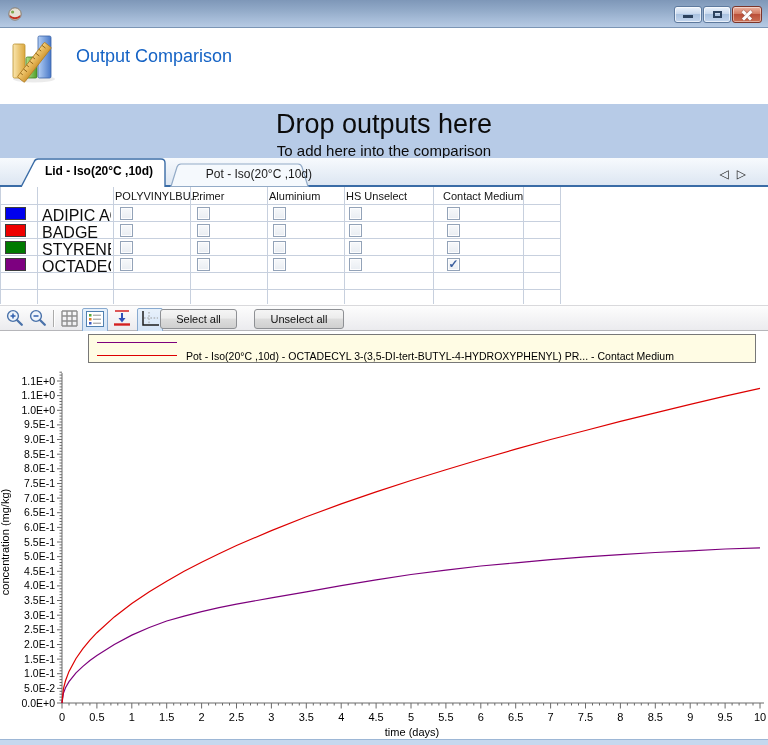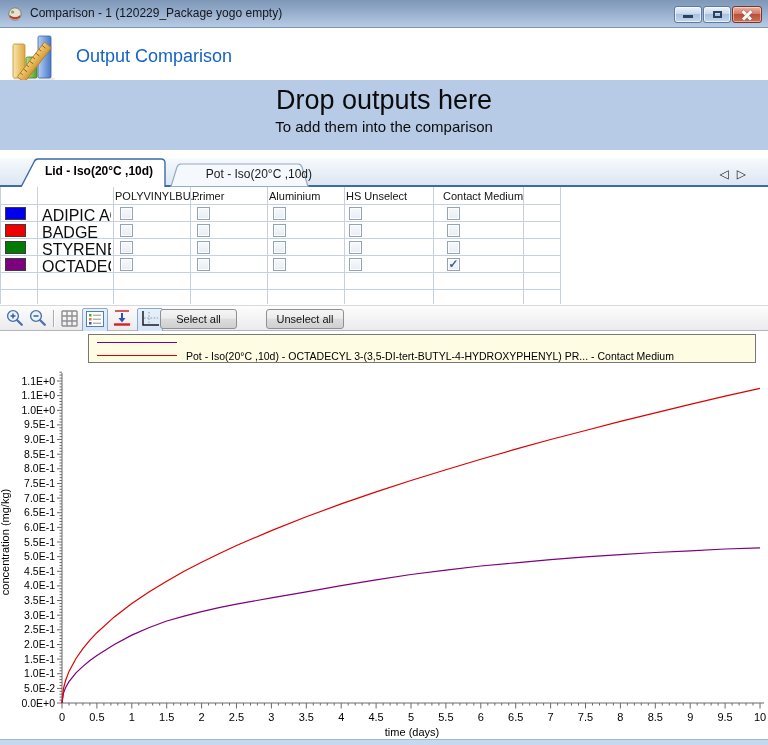--- a/index.html
+++ b/index.html
@@ -27,21 +27,21 @@
   .glyph-x-a,.glyph-x-b { position:absolute; left:8px; top:7px; width:12px; height:2.5px; background:#fff;
     box-shadow:0 0 1px #5d241c; }
   .glyph-x-a { transform:rotate(45deg); } .glyph-x-b { transform:rotate(-45deg); }
 
   
   .headerband { position:absolute; left:0; top:28px; width:768px; height:60px; background:#fff; }
   .headerband .bigicon { position:absolute; left:9px; top:4px; }
   .pagetitle { position:absolute; left:76px; top:18px; font-size:18px; color:#1563c5; }
 
   
-  .dropzone { position:absolute; left:0; top:80px; width:768px; height:70px; background:#b7cbe7; text-align:center; }
+  .dropzone { position:absolute; left:0; top:104px; width:768px; height:70px; background:#b7cbe7; text-align:center; }
   .dz-title { padding-top:5px; font-size:27px; color:#0b0b0b; }
   .dz-sub { font-size:15px; color:#0b0b0b; margin-top:2px; }
 
   
   .tabstrip { position:absolute; left:0; top:158px; width:768px; height:29px;
     background:linear-gradient(180deg,#f7fafd 0%,#e3ebf5 70%,#dbe5f1 100%); }
   .tab-underline { position:absolute; left:0; bottom:0; width:768px; height:2px; background:#3a6ca6; z-index:1; }
   .tab { position:absolute; z-index:2; }
   .tab.active { left:20px; top:0; width:148px; height:29px; z-index:3; }
   .tab.inactive { left:170px; top:5px; width:142px; height:24px; }
@@ -93,21 +93,20 @@
 <body>
 
 <div class="window">
 
   <div class="titlebar">
     <svg class="appicon" width="16" height="16" viewBox="0 0 16 16">
       <circle cx="8" cy="8" r="6.2" fill="#e6e1d6" stroke="#877c6e" stroke-width="1"></circle>
       <path d="M2.6,9 Q8,13.6 13.4,9 L13.1,11.3 Q8,15.2 2.9,11.3 Z" fill="#c23222"></path>
       <circle cx="5.6" cy="6" r="1.6" fill="#7da84e"></circle>
     </svg>
-    <span class="title">Comparison - 1 (120229_Package yogo empty)</span>
     <div class="wbtn min">
         <span class="glyph-min"></span>
       </div>
     <div class="wbtn max">
         <span class="glyph-restore"></span>
       </div>
     <div class="wbtn close">
         <span class="glyph-x-a"></span>
         <span class="glyph-x-b"></span>
       </div>
@@ -140,21 +139,21 @@
       <g transform="rotate(-52 25 30)">
         <rect x="3" y="26" width="44" height="9" rx="1" fill="url(#gr)" stroke="#b3812a" stroke-width="0.9"></rect>
         <path d="M8,26 v3 M13,26 v4.5 M18,26 v3 M23,26 v4.5 M28,26 v3 M33,26 v4.5 M38,26 v3 M43,26 v4.5" stroke="#8f6518" stroke-width="0.9" fill="none"></path>
       </g>
     </svg>
     <span class="pagetitle">Output Comparison</span>
   </div>
 
   <div class="dropzone">
     <div class="dz-title">Drop outputs here</div>
-    <div class="dz-sub">To add them into the comparison</div>
+    <div class="dz-sub">To add here into the comparison</div>
   </div>
 
   <div class="tabstrip">
     <div class="tab-underline"></div>
     <div class="tab active">
       <svg width="148" height="29" viewBox="0 0 148 29">
         <path d="M1,29 L14,4 Q15,1 18,1 L141,1 Q145,1 145,5 L145,29 Z" fill="#ffffff"></path>
         <path d="M1,29 L14,4 Q15,1 18,1 L141,1 Q145,1 145,5 L145,29" fill="none" stroke="#3a6ca6" stroke-width="1.4"></path>
       </svg>
       <span class="tlabel">Lid - Iso(20°C ,10d)</span>
@@ -267,21 +266,21 @@
       </svg>
     </span>
     <span class="tool pressed" style="left:137px">
       <svg width="24" height="20" viewBox="0 0 24 20">
         <path d="M5,2 V16 H21" stroke="#1c1c1c" stroke-width="1.5" fill="none"></path>
         <line x1="11" y1="3" x2="11" y2="15" stroke="#9a9a9a" stroke-width="1" stroke-dasharray="1.6,1.6"></line>
         <line x1="6" y1="9" x2="20" y2="9" stroke="#9a9a9a" stroke-width="1" stroke-dasharray="1.6,1.6"></line>
       </svg>
     </span>
     <div class="btn" style="left:160px;width:77px">Select all</div>
-    <div class="btn" style="left:266px;width:78px">Unselect all</div>
+    <div class="btn" style="left:254px;width:90px">Unselect all</div>
   </div>
 
   <div class="chartarea">
     <div class="legendbox">
       <div class="legrow">
         <span class="legline" style="background: rgb(125, 0, 125);"></span>
       </div>
       <div class="legrow">
         <span class="legline" style="background: rgb(221, 0, 0);"></span>
         <span class="legtext">Pot - Iso(20°C ,10d) - OCTADECYL 3-(3,5-DI-tert-BUTYL-4-HYDROXYPHENYL) PR... - Contact Medium</span>

